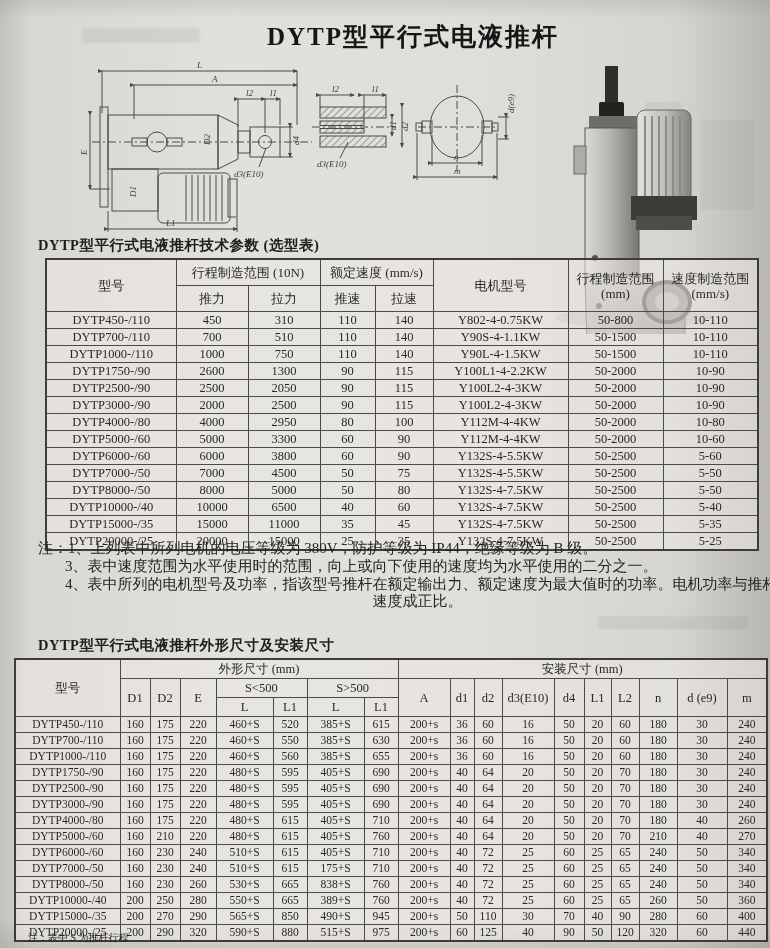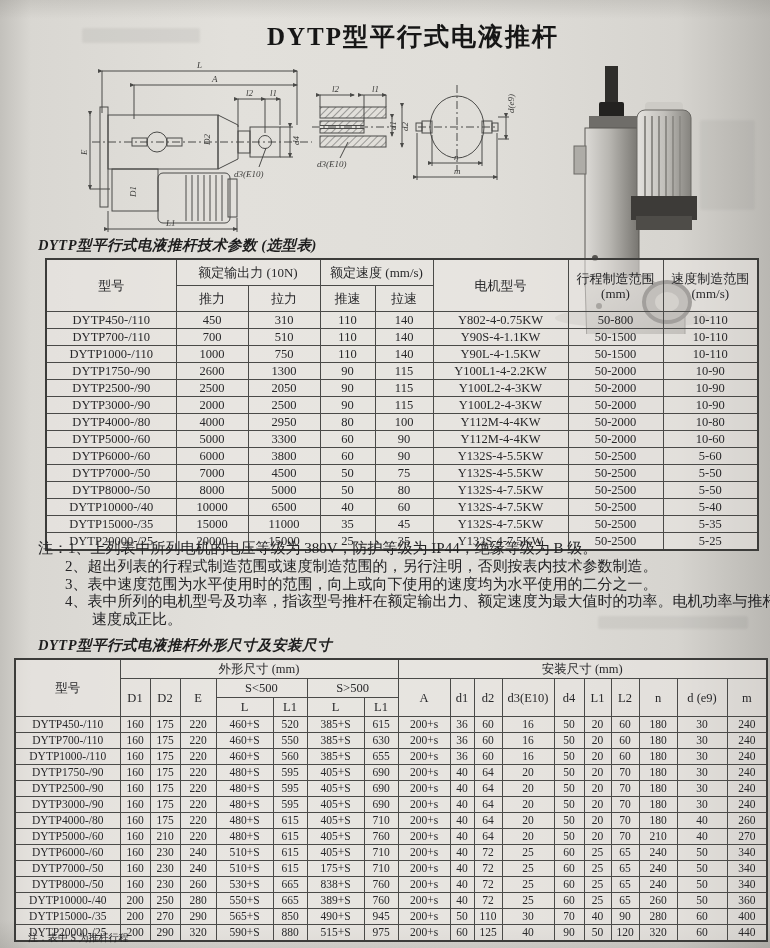--- a/index.html
+++ b/index.html
@@ -16,21 +16,21 @@
       linear-gradient(90deg,#c3c1bc 0%, #d9d7d2 4%, #e2e0db 30%, #e0ded9 62%, #d6d4cf 88%, #b9b7b2 100%);
   }
   .page-title{
     position:absolute;left:0;top:20px;width:770px;
     text-align:center;
     font-size:25px;font-weight:bold;letter-spacing:2px;color:#161616;
     transform:translateX(28px);
   }
   .sec-title{
     position:absolute;left:38px;
-    font-size:14.5px;font-weight:700;color:#1d1d1d;letter-spacing:.5px;font-style:italic;
+    font-size:14.5px;font-weight:700;color:#1d1d1d;letter-spacing:.5px;
   }
   #sec1-title{top:236px;}
   #sec2-title{top:636px;}
 
   table{border-collapse:collapse;table-layout:fixed;background:rgba(236,234,229,.55);}
   th,td{
     border:1px solid #4a4a48;
     text-align:center;vertical-align:middle;
     padding:0 1px;overflow:hidden;white-space:nowrap;
     font-weight:normal;color:#28282a;
@@ -39,21 +39,21 @@
   #table1 thead th{font-size:13px;height:25px;line-height:15px;}
   #table1 tbody td{font-size:12.5px;height:16px;line-height:16px;}
   #table2{position:absolute;left:14px;top:658px;width:752px;border:2px solid #3c3c3a;}
   #table2 thead th{font-size:12.5px;height:18px;line-height:14px;}
   #table2 tbody td{font-size:11.5px;height:15px;line-height:15px;}
   .hdr-2line{font-size:12.5px;line-height:14px;}
 
   .notes{position:absolute;left:38px;top:540px;width:705px;font-size:15px;line-height:17.8px;color:#242426;}
   .note-line{white-space:nowrap;}
   .indent1{padding-left:27px;}
-  .indent2{padding-left:54px;}
+  .indent2{padding-left:54px;text-align:center;}
   .footnote{position:absolute;left:28px;top:931px;font-size:10px;color:#242426;}
 
   .drawing{position:absolute;left:62px;top:55px;}
   .photo{position:absolute;left:533px;top:66px;}
   svg text{font-family:"Liberation Serif","DejaVu Serif",serif;}
   .dim-label{font-size:9px;font-style:italic;fill:#3c3c3a;}
 
   .ghost{position:absolute;opacity:.07;filter:blur(1.2px);background:#3a3a38;border-radius:2px;}
 </style>
 </head>
@@ -239,21 +239,21 @@
         <col style="width:72px">
         <col style="width:55px">
       <col style="width:58px">
         <col style="width:135px">
         <col style="width:95px">
         <col style="width:95px">
     </colgroup>
     <thead>
       <tr>
         <th rowspan="2">型号</th>
-        <th colspan="2">额定输出力 (10N)</th>
+        <th colspan="2">行程制造范围 (10N)</th>
         <th colspan="2">额定速度 (mm/s)</th>
         <th rowspan="2">电机型号</th>
         <th rowspan="2" class="hdr-2line">
           <div>行程制造范围</div>
           <div>(mm)</div>
         </th>
         <th rowspan="2" class="hdr-2line">
           <div>速度制造范围</div>
           <div>(mm/s)</div>
         </th>
@@ -404,21 +404,20 @@
           <td>35</td>
           <td>Y132S-4-7.5KW</td>
           <td>50-2500</td>
           <td>5-25</td>
         </tr>
       </tbody>
   </table>
 
   <div class="notes" id="notes-list">
       <div class="note-line">注：1、上列表中所列电机的电压等级为 380V，防护等级为 IP44，绝缘等级为 B 级。</div>
-      <div class="note-line indent1">2、超出列表的行程式制造范围或速度制造范围的，另行注明，否则按表内技术参数制造。</div>
       <div class="note-line indent1">3、表中速度范围为水平使用时的范围，向上或向下使用的速度均为水平使用的二分之一。</div>
       <div class="note-line indent1">4、表中所列的电机型号及功率，指该型号推杆在额定输出力、额定速度为最大值时的功率。电机功率与推杆推力、</div>
       <div class="note-line indent2">速度成正比。</div>
     </div>
 
   <div class="sec-title" id="sec2-title">DYTP型平行式电液推杆外形尺寸及安装尺寸</div>
 
   <table id="table2">
     <colgroup>
       <col style="width:105px">

